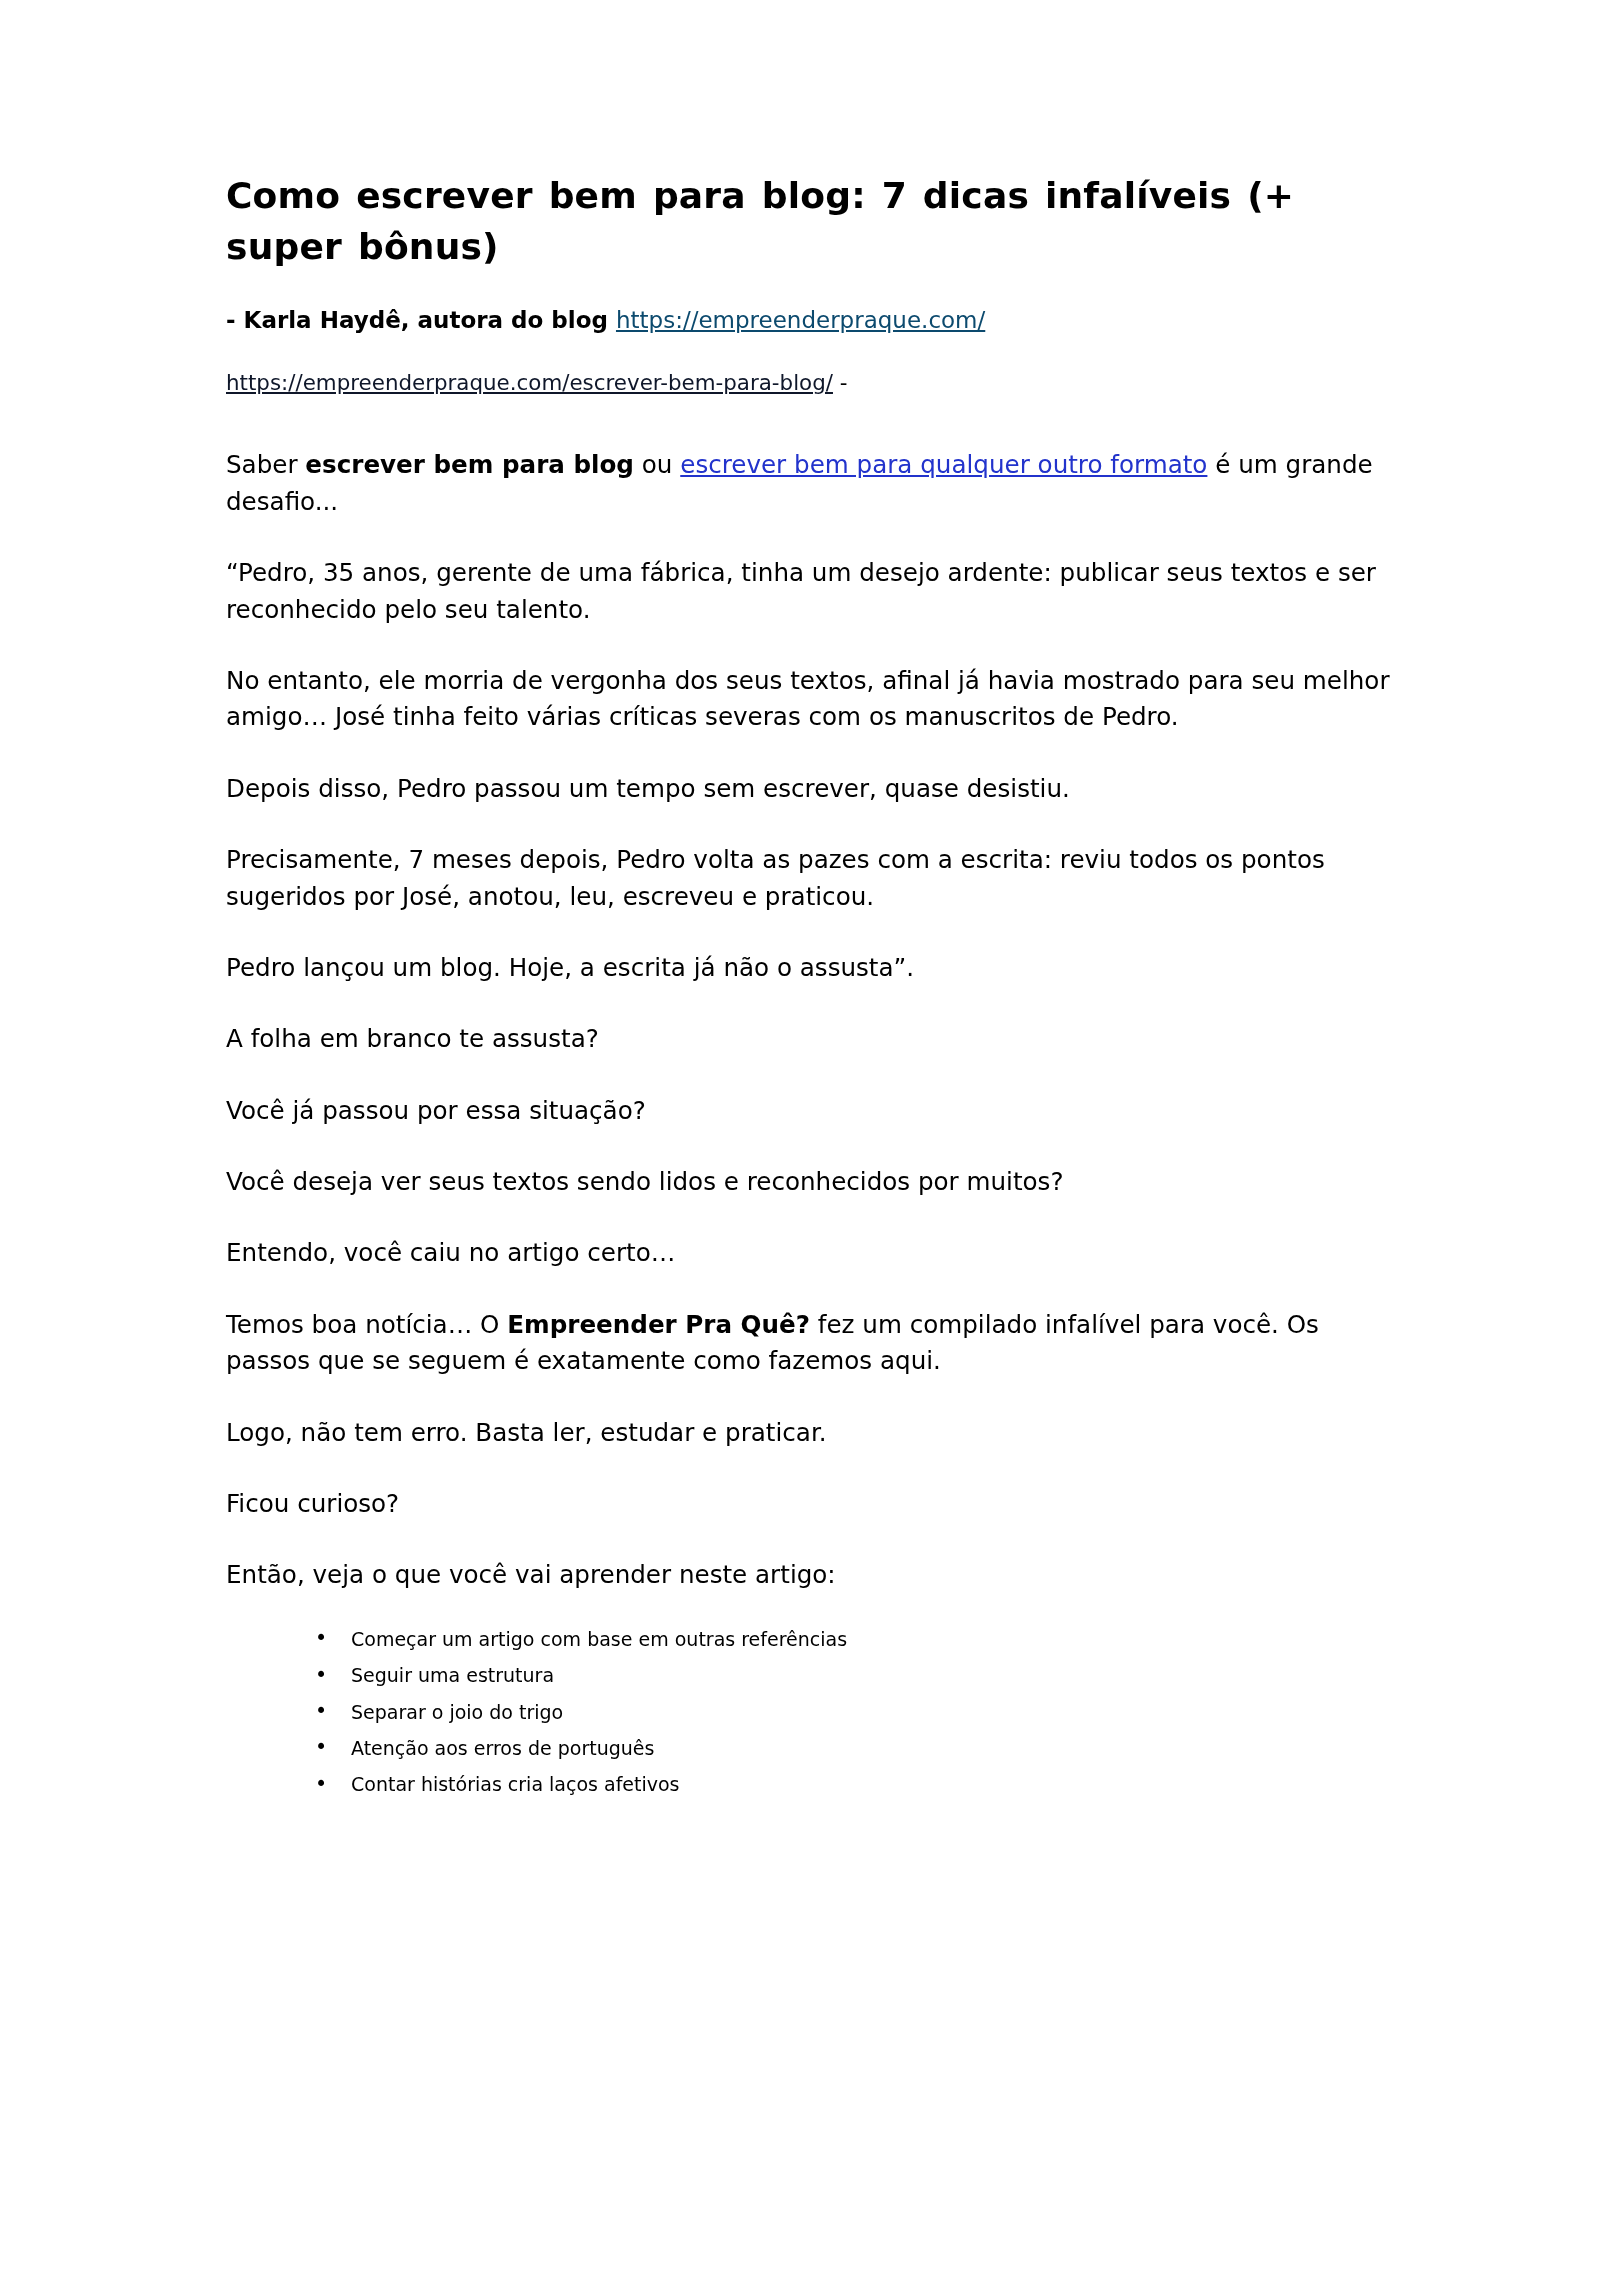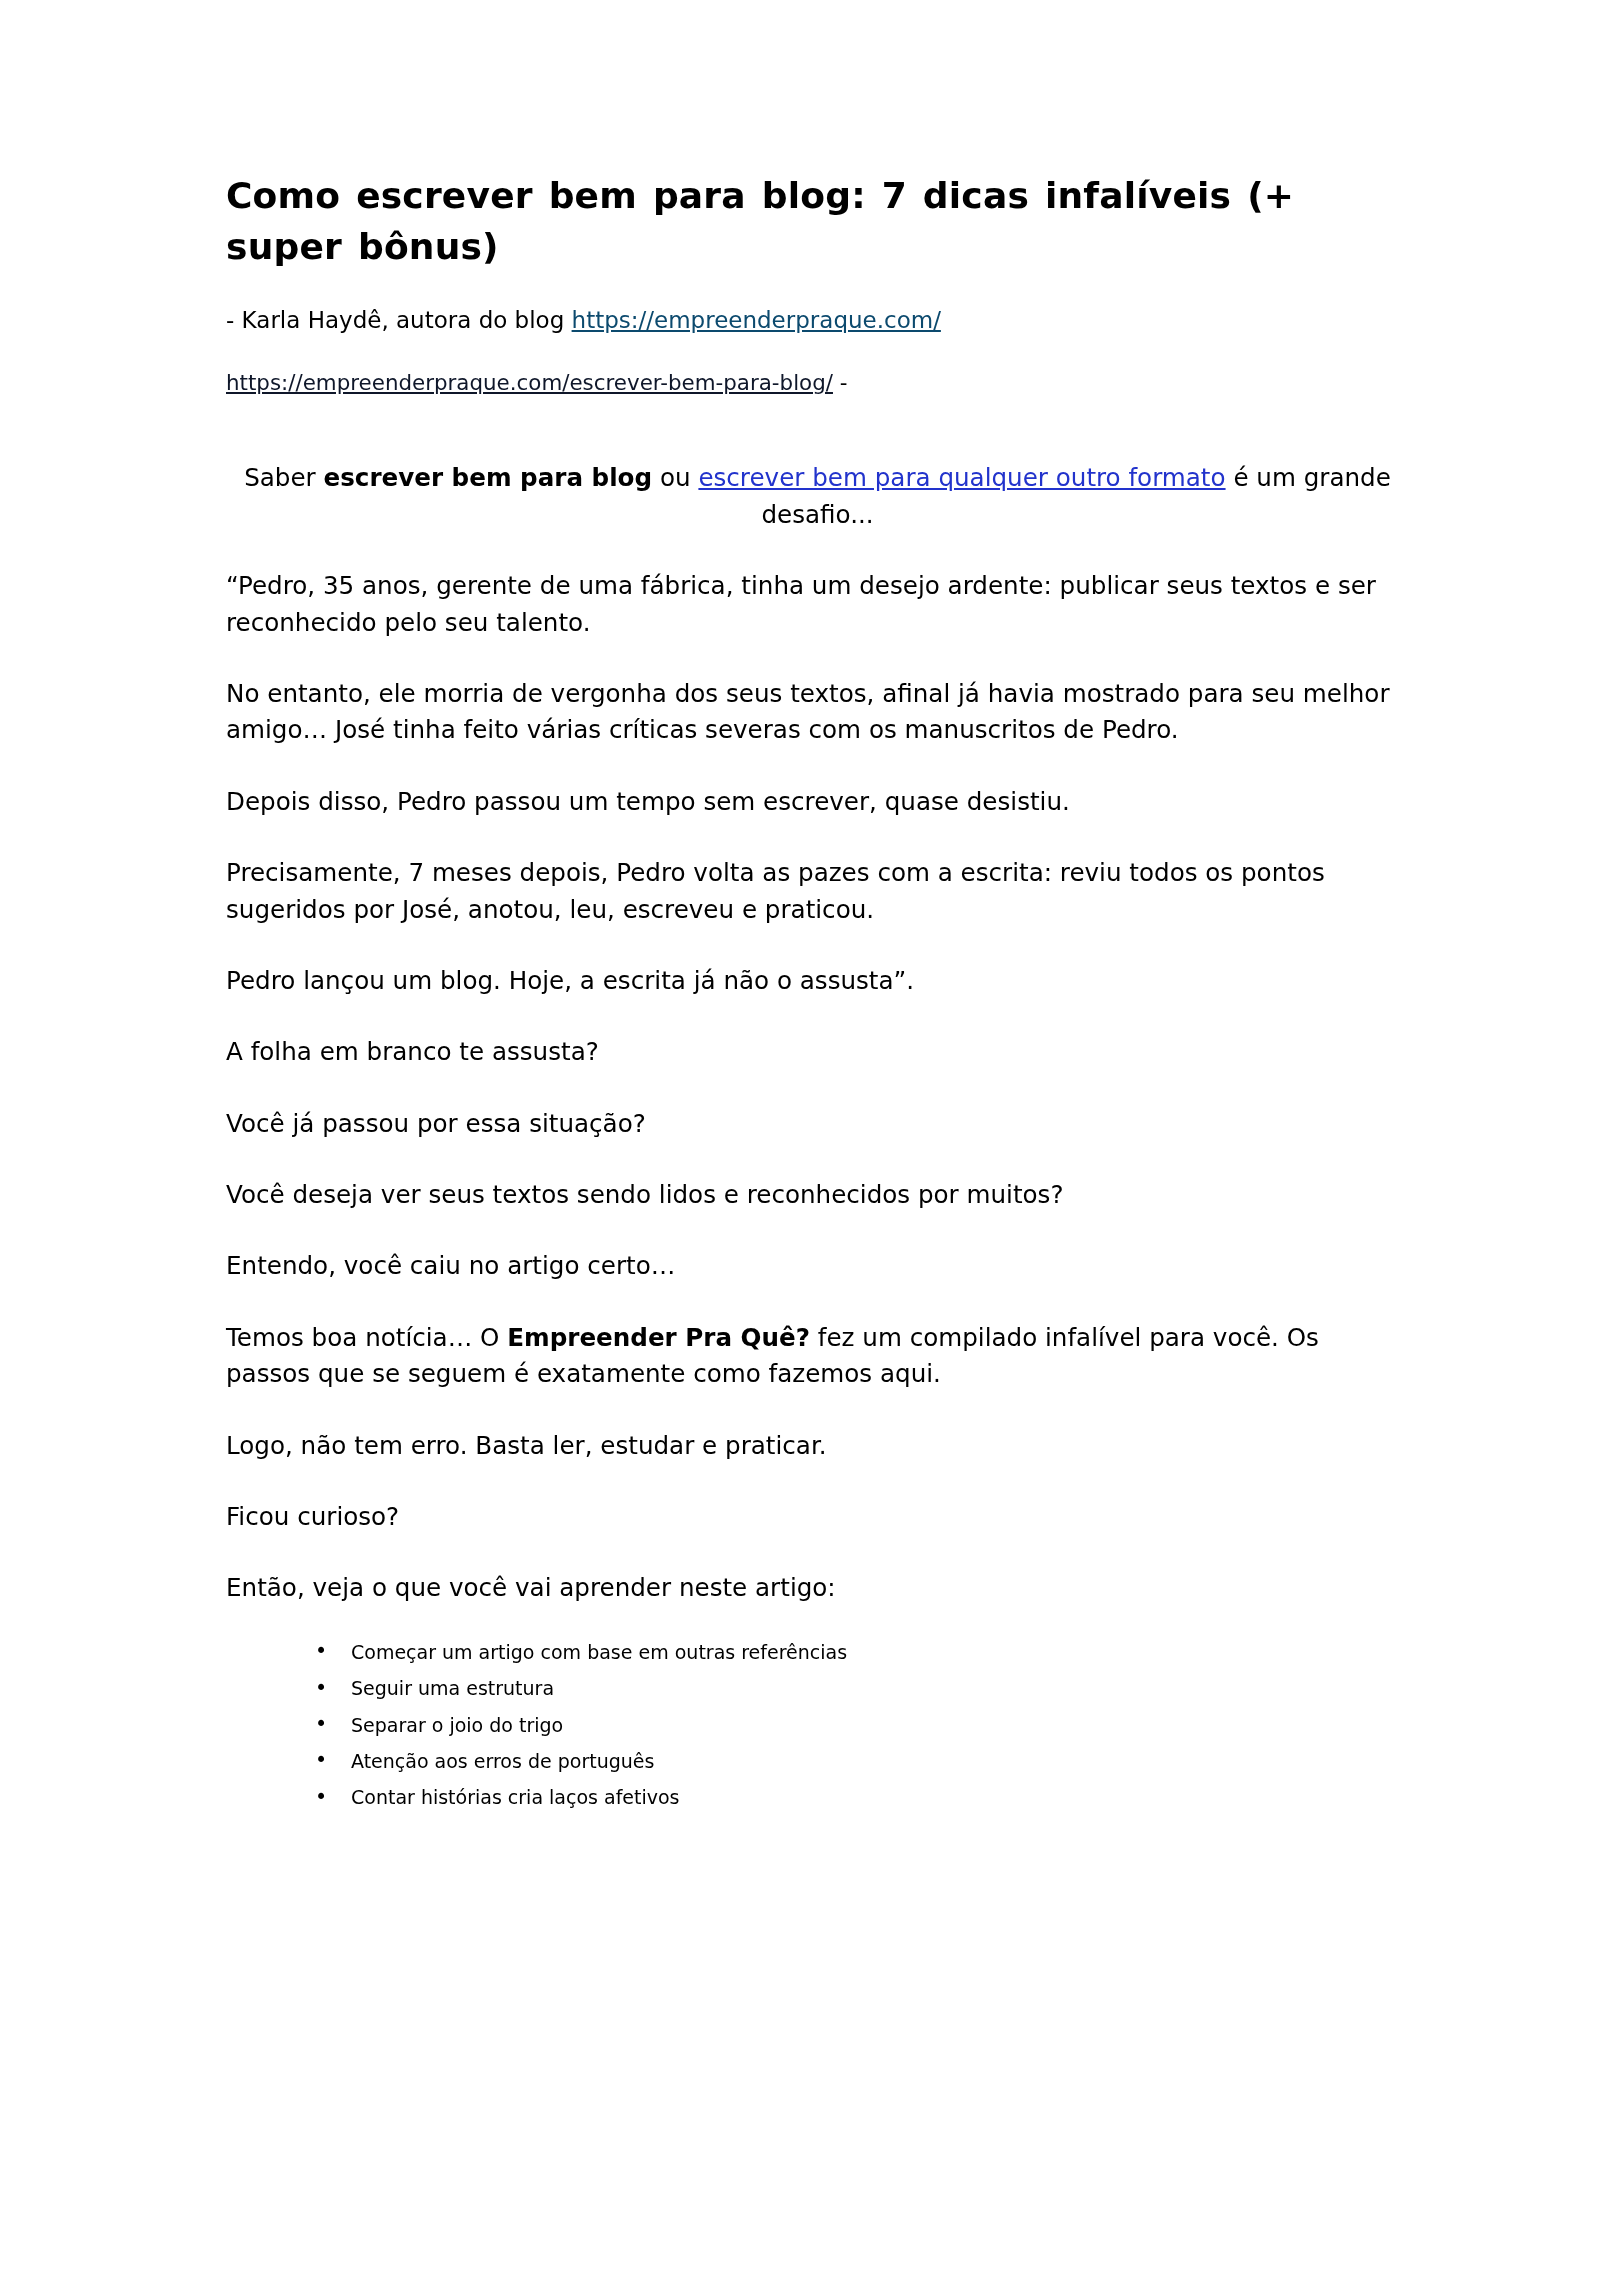--- a/index.html
+++ b/index.html
@@ -28,43 +28,42 @@
     letter-spacing: 0.2px;
     margin: 0 0 0 0;
     word-spacing: 3.2px;
   }
   .byline {
     margin-top: 32px;
     font-size: 23px;
     line-height: 1.4;
   }
   .byline .author {
-    font-weight: normal;
+    font-weight: bold;
   }
   .link {
     color: #0c4a6e;
     text-decoration: underline;
   }
   .link-blue {
     color: #0f172a;
     text-decoration: underline;
   }
   .url-line {
     margin-top: 32px;
     font-size: 21.4px;
     line-height: 1.4;
   }
   p.body {
     font-size: 24.6px;
     line-height: 1.48;
     margin: 35px 0 0 0;
   }
   p.body.first {
-    margin-top: 62px;
-    text-align: center;
+    margin-top: 49px;
   }
   .b {
     font-weight: bold;
   }
   .inline-link {
     color: #2233cc;
     text-decoration: underline;
     text-underline-offset: 2.4px;
   }
   ul.bullets {

